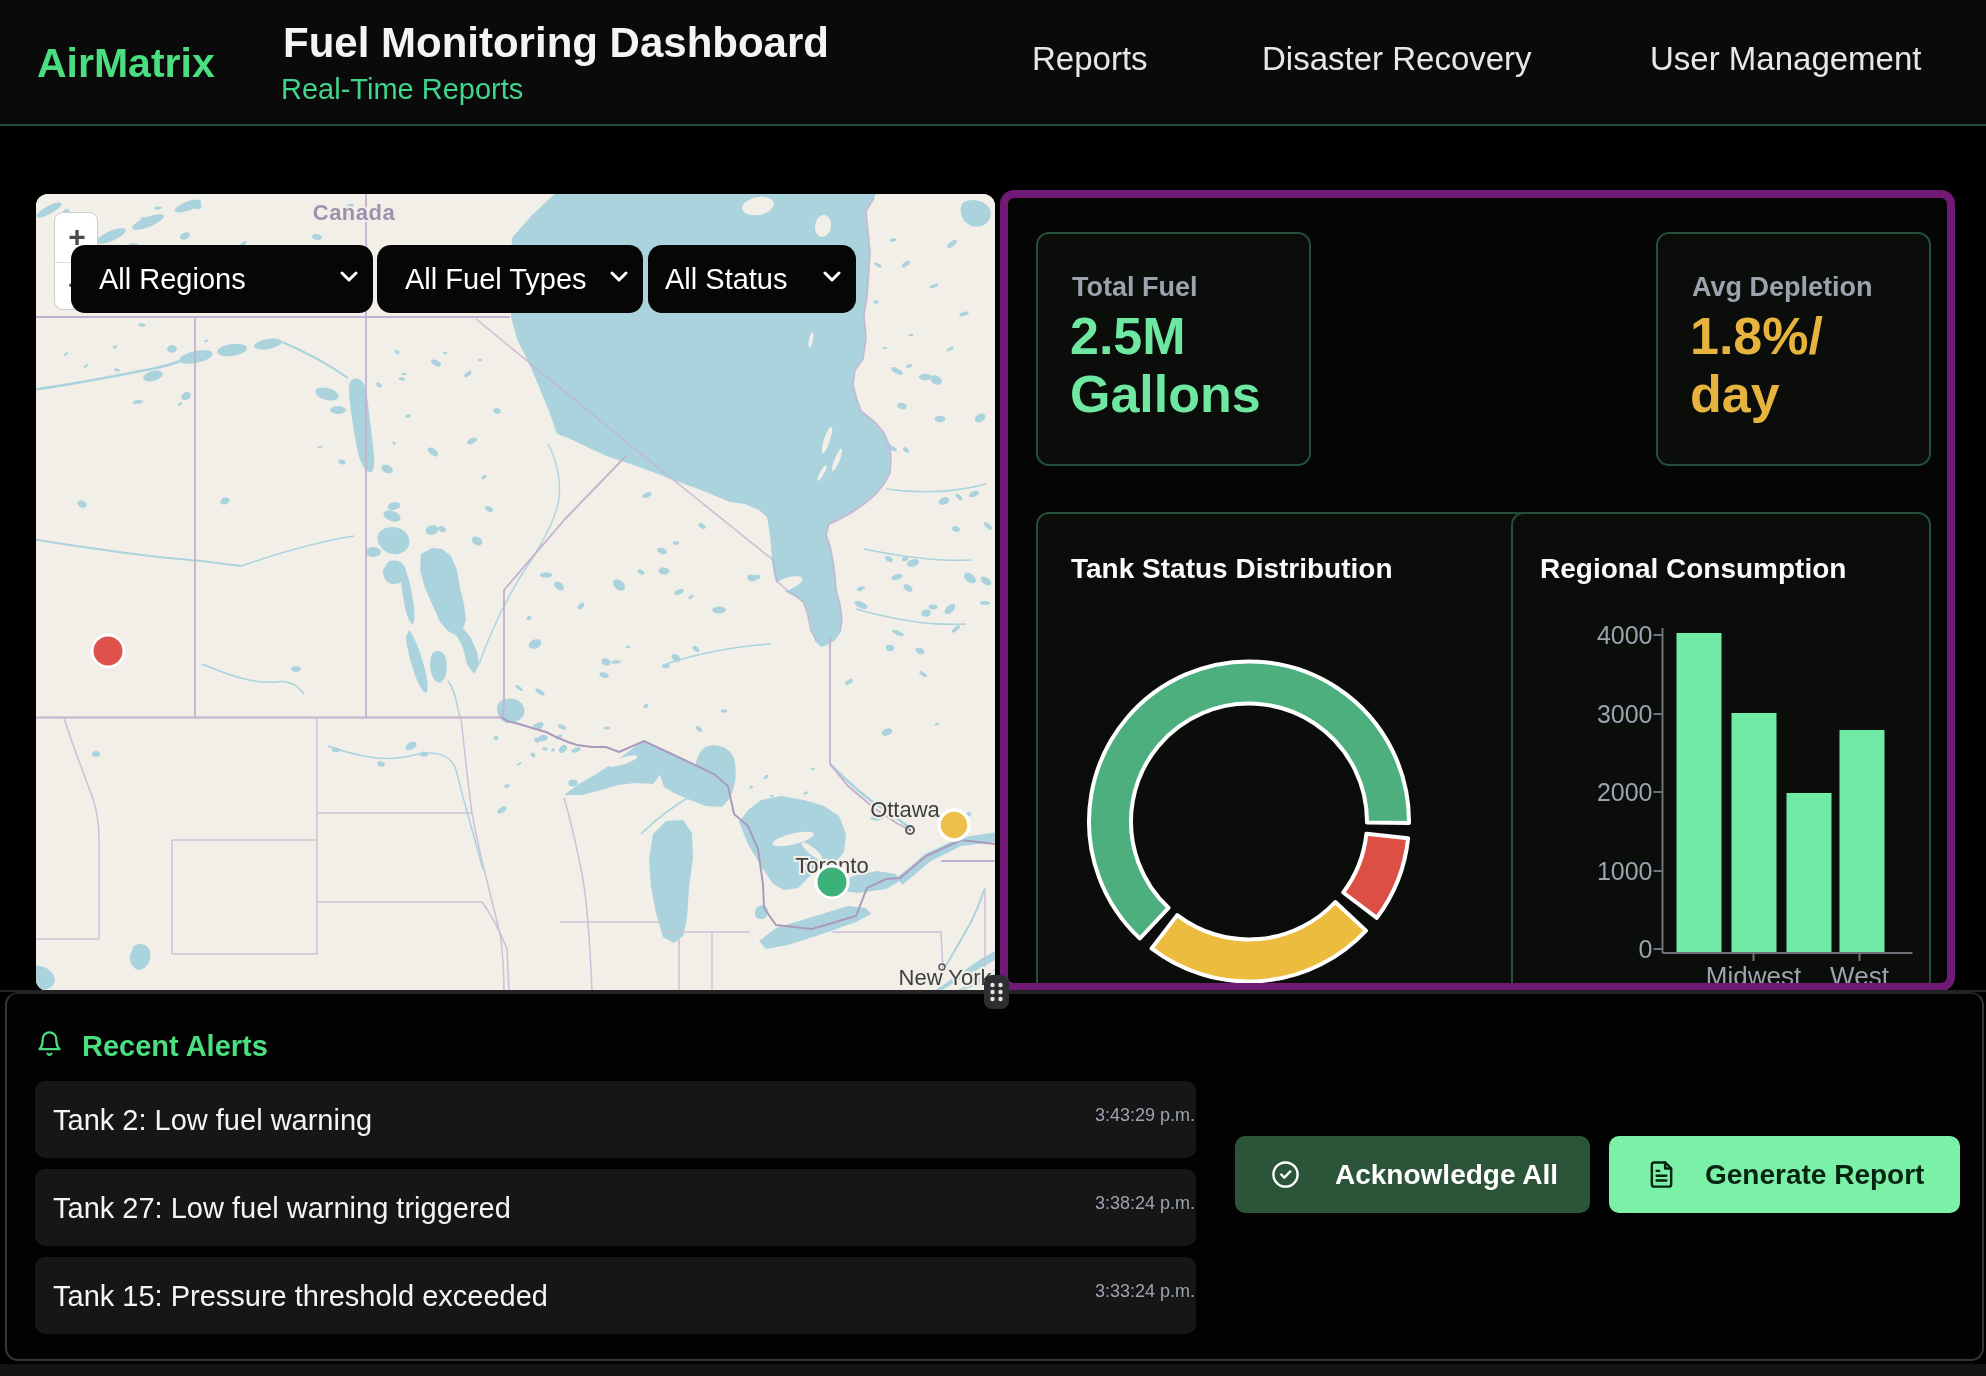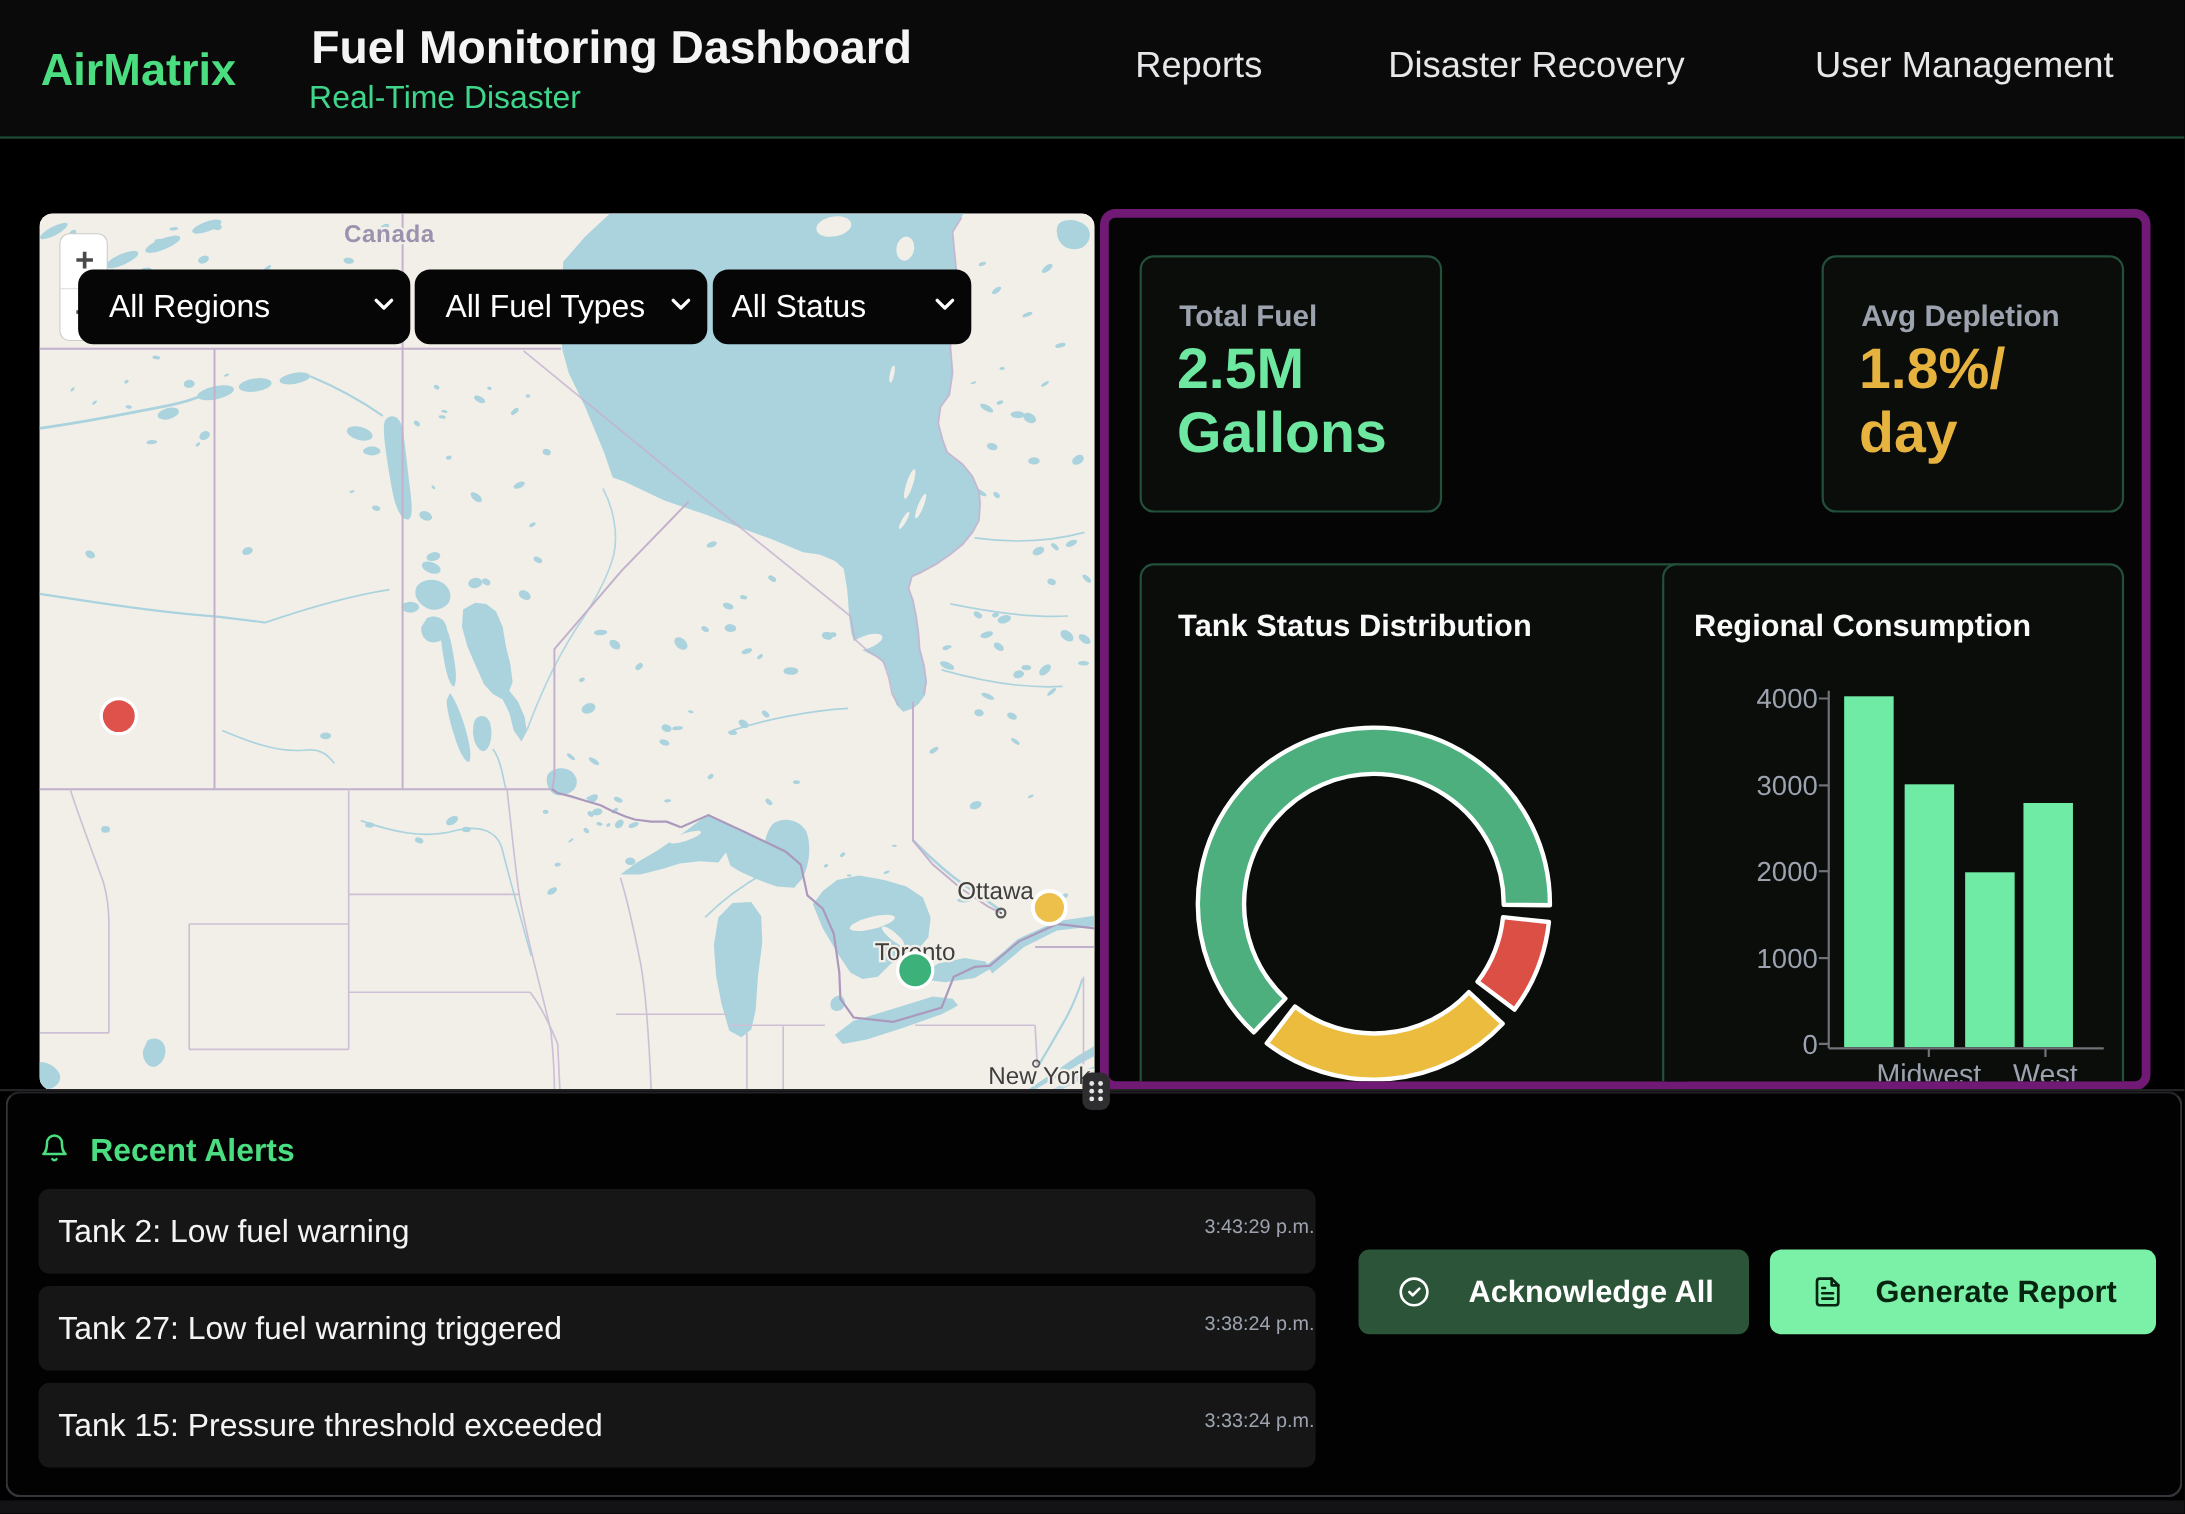--- a/index.html
+++ b/index.html
@@ -326,21 +326,21 @@
     <div class="pill" style="left:35px; width:302px;">All Regions
       <svg class="chev" style="right:15px;" viewBox="0 0 18 12">
           <path d="M2 2 L9 9 L16 2" fill="none" stroke="#fff" stroke-width="3" stroke-linecap="round" stroke-linejoin="round"></path>
         </svg>
     </div>
     <div class="pill" style="left:341px; width:266px;">All Fuel Types
       <svg class="chev" style="right:15px;" viewBox="0 0 18 12">
           <path d="M2 2 L9 9 L16 2" fill="none" stroke="#fff" stroke-width="3" stroke-linecap="round" stroke-linejoin="round"></path>
         </svg>
     </div>
-    <div class="pill" style="left:612px; width:235px;padding-left:17px;">All Status
+    <div class="pill" style="left:612px; width:208px;padding-left:17px;">All Status
       <svg class="chev" style="right:15px;" viewBox="0 0 18 12">
           <path d="M2 2 L9 9 L16 2" fill="none" stroke="#fff" stroke-width="3" stroke-linecap="round" stroke-linejoin="round"></path>
         </svg>
     </div>
   </div>
 
   <div id="rightpanel">
     <div class="statcard" style="left:28px;">
       <div class="stattitle">Total Fuel</div>
       <div class="statval" style="color:#6ee7a0;">2.5M<br>Gallons</div>
@@ -390,21 +390,21 @@
             <text x="1852" y="977" text-anchor="middle">West</text>
           </g>
         </g>
       </svg>
     </div>
   </div>
 
   <div id="header">
     <div id="logo">AirMatrix</div>
     <div id="title">Fuel Monitoring Dashboard</div>
-    <div id="subtitle">Real-Time Disaster</div>
+    <div id="subtitle">Real-Time Reports</div>
     <div class="nav" style="left:1032px;">Reports</div>
     <div class="nav" style="left:1262px;">Disaster Recovery</div>
     <div class="nav" style="left:1650px;">User Management</div>
   </div>
 
   <div id="divider"></div>
   <div id="handle">
     <svg width="25" height="34" viewBox="0 0 25 34">
         <g fill="#e5e5e5">
           <circle cx="8.5" cy="10" r="2.2"></circle>

